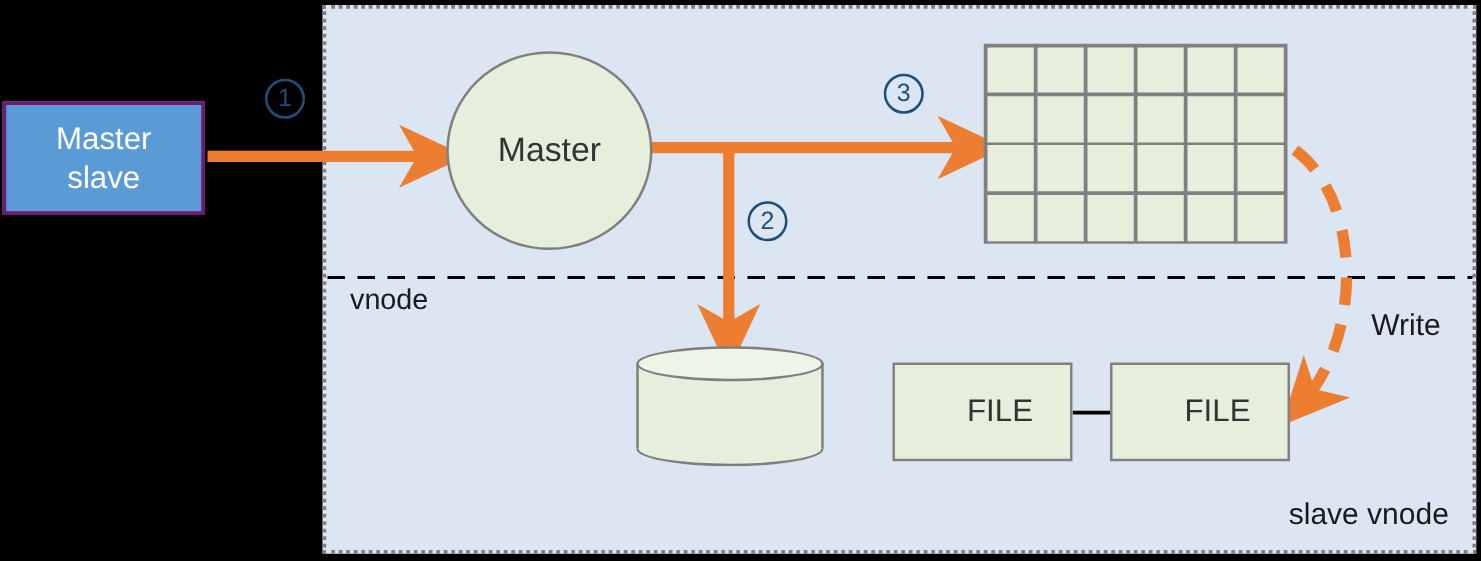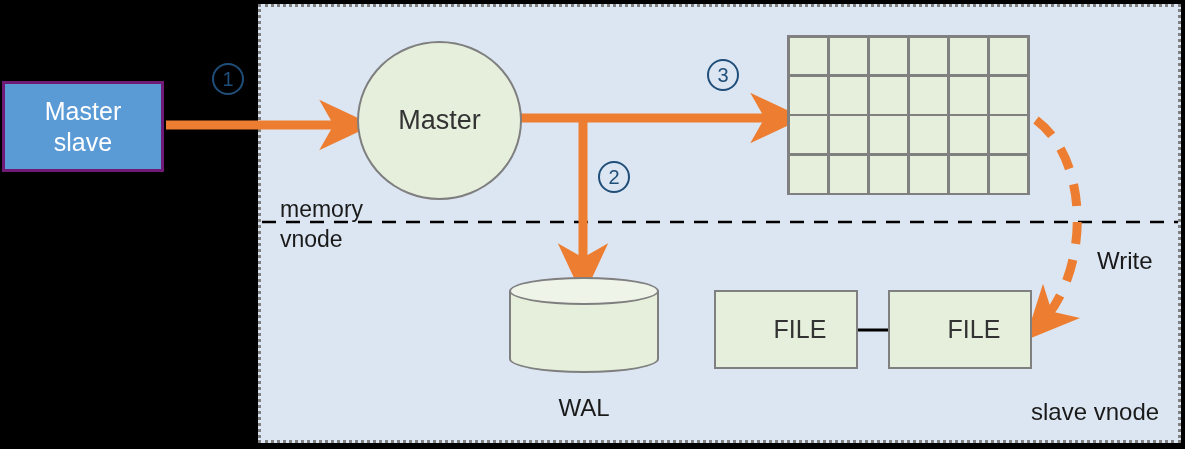--- a/index.html
+++ b/index.html
@@ -258,30 +258,28 @@
     <div class="mem-cell"></div>
     <div class="mem-cell"></div>
     <div class="mem-cell"></div>
   </div>
 
   <div class="wal-cyl">
     <div class="wal-body"></div>
     <div class="wal-bottom"></div>
     <div class="wal-top"></div>
   </div>
-  <div class="wal-label">WAL</div>
 
   <div class="file-box file-box-1">
     <span>FILE</span>
   </div>
   <div class="file-box file-box-2">
     <span>FILE</span>
   </div>
 
-  <div class="lbl lbl-memory">memory</div>
   <div class="lbl lbl-disk">vnode</div>
 
   <div class="lbl lbl-flush">Write</div>
 
   <div class="lbl lbl-slave">slave vnode</div>
 
   <div class="step-marker step-1">
     <span>1</span>
   </div>
   <div class="step-marker step-2">

